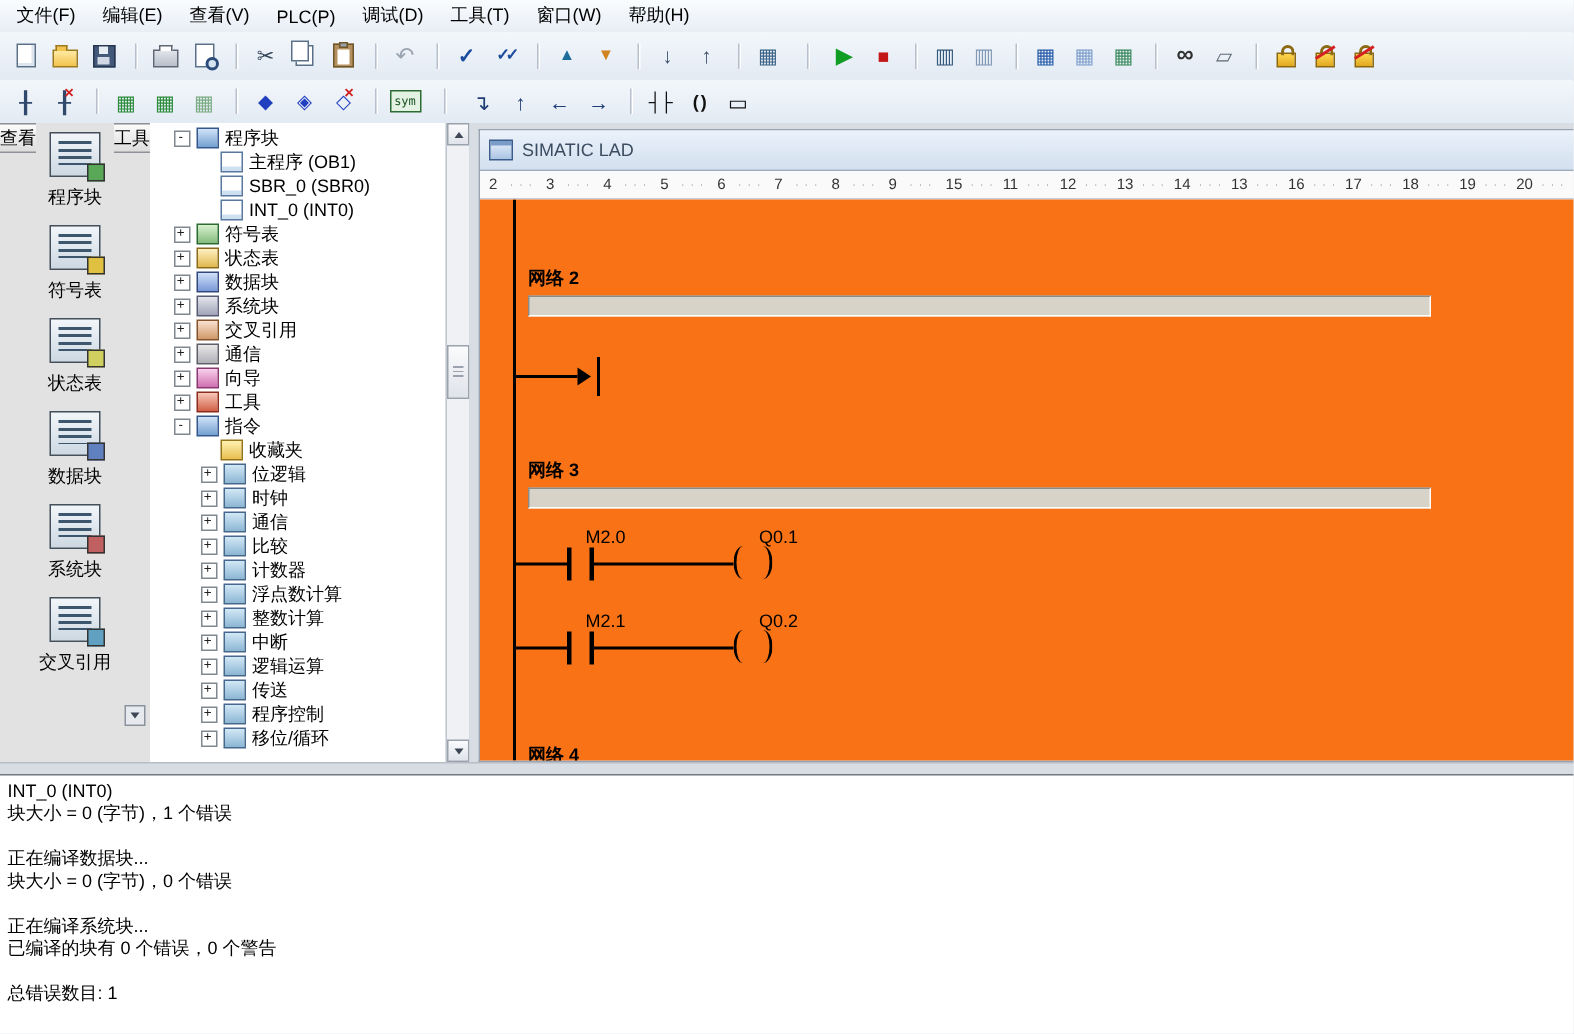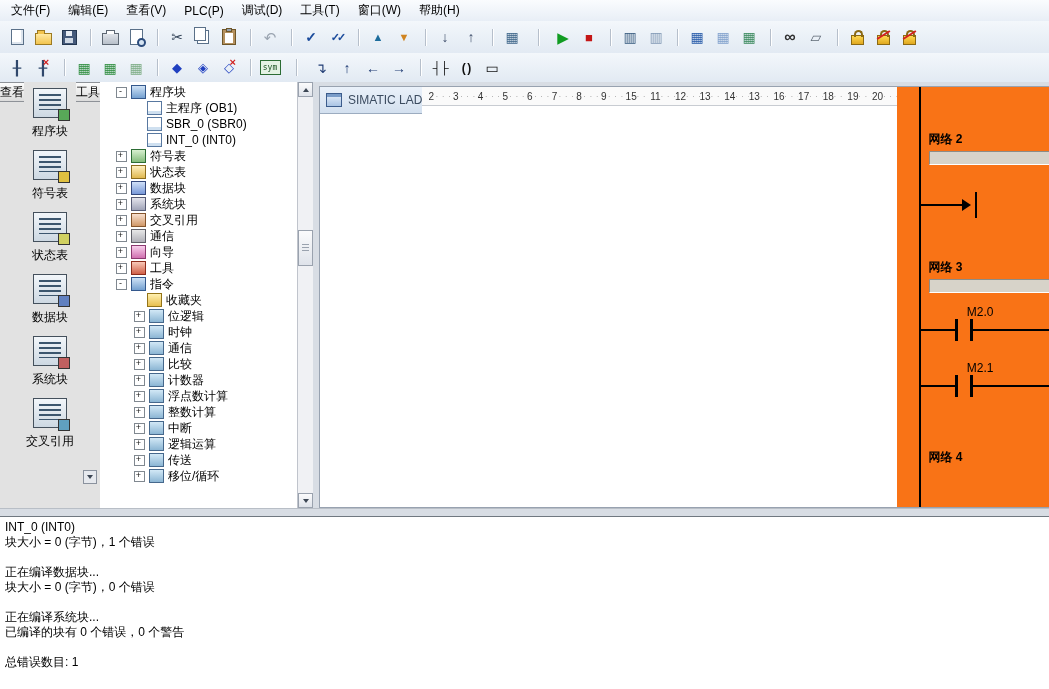--- a/index.html
+++ b/index.html
@@ -137,21 +137,21 @@
   .sb-btn.down{bottom:0}
   .sb-thumb{position:absolute;left:0;right:0;top:148px;height:34px;background:linear-gradient(#fbfbfc,#dfe3ea);border:1px solid #9aa2ae}
   .sb-thumb::after{content:"";position:absolute;left:3px;right:3px;top:13px;height:8px;
     background:repeating-linear-gradient(180deg,#9aa2ae 0 1px,rgba(0,0,0,0) 1px 3px)}
   .arr-up{width:0;height:0;border-left:3px solid transparent;border-right:3px solid transparent;border-bottom:4px solid #3c4654}
   .arr-down{width:0;height:0;border-left:3px solid transparent;border-right:3px solid transparent;border-top:4px solid #3c4654}
 
   #vsplit{position:absolute;left:313px;top:0;bottom:0;width:6px;background:#d8dde4;cursor:col-resize}
 
   
-  #editor{position:absolute;left:319px;right:0;top:4px;bottom:0;background:#fff;border:1px solid #98a2b0;border-right:none;display:flex;flex-direction:row}
+  #editor{position:absolute;left:319px;right:0;top:4px;bottom:0;background:#fff;border:1px solid #98a2b0;border-right:none;display:flex;flex-direction:column}
   .ed-title{height:26px;flex:none;display:flex;align-items:center;padding-left:6px;
     background:linear-gradient(#eaf1fa,#d3e0ef);border-bottom:1px solid #9cacc0;color:#3c4c60}
   .edt-icon{width:14px;height:12px;margin-right:6px;border:1px solid #3c5c8c;background:linear-gradient(#e8f0fa,#aac4e4);box-shadow:inset 0 3px 0 #7a9cc8}
   .ruler{height:18px;flex:none;display:flex;align-items:center;background:#fafafa;border-bottom:1px solid #c8ccd2;padding-left:6px;overflow:hidden}
   .rcell{flex:1;display:flex;align-items:center;min-width:0}
   .rnum{font-size:10px;color:#333}
   .rcell::after{content:"· · ·";flex:1;text-align:center;font-size:7px;color:#999;letter-spacing:1px;white-space:nowrap;overflow:hidden}
   .lad{flex:1;position:relative;overflow:hidden;background:#f97316}
   .rail{position:absolute;left:22px;top:0;bottom:0;width:2px;background:#000}
   .net-label{position:absolute;left:32px;font-weight:bold}
@@ -591,20 +591,26 @@
           <span class="tlabel" data-name="tree-item-label">逻辑运算</span>
         </div>
 
         <div class="trow" data-name="tree-item-move">
           <span class="tind i2" data-name="tree-indent"></span>
           <span class="texp plus" data-name="tree-expander"></span>
           <span class="ti" data-name="move-icon"></span>
           <span class="tlabel" data-name="tree-item-label">传送</span>
         </div>
 
+        <div class="trow" data-name="tree-item-program-control">
+          <span class="tind i2" data-name="tree-indent"></span>
+          <span class="texp plus" data-name="tree-expander"></span>
+          <span class="ti" data-name="program-control-icon"></span>
+          <span class="tlabel" data-name="tree-item-label">程序控制</span>
+        </div>
 
         <div class="trow" data-name="tree-item-shift-rotate">
           <span class="tind i2" data-name="tree-indent"></span>
           <span class="texp plus" data-name="tree-expander"></span>
           <span class="ti" data-name="shift-rotate-icon"></span>
           <span class="tlabel" data-name="tree-item-label">移位/循环</span>
         </div>
       </div>
     <div class="vscroll" data-name="tree-scrollbar">
       <button class="sb-btn up" data-name="scroll-up-button">

